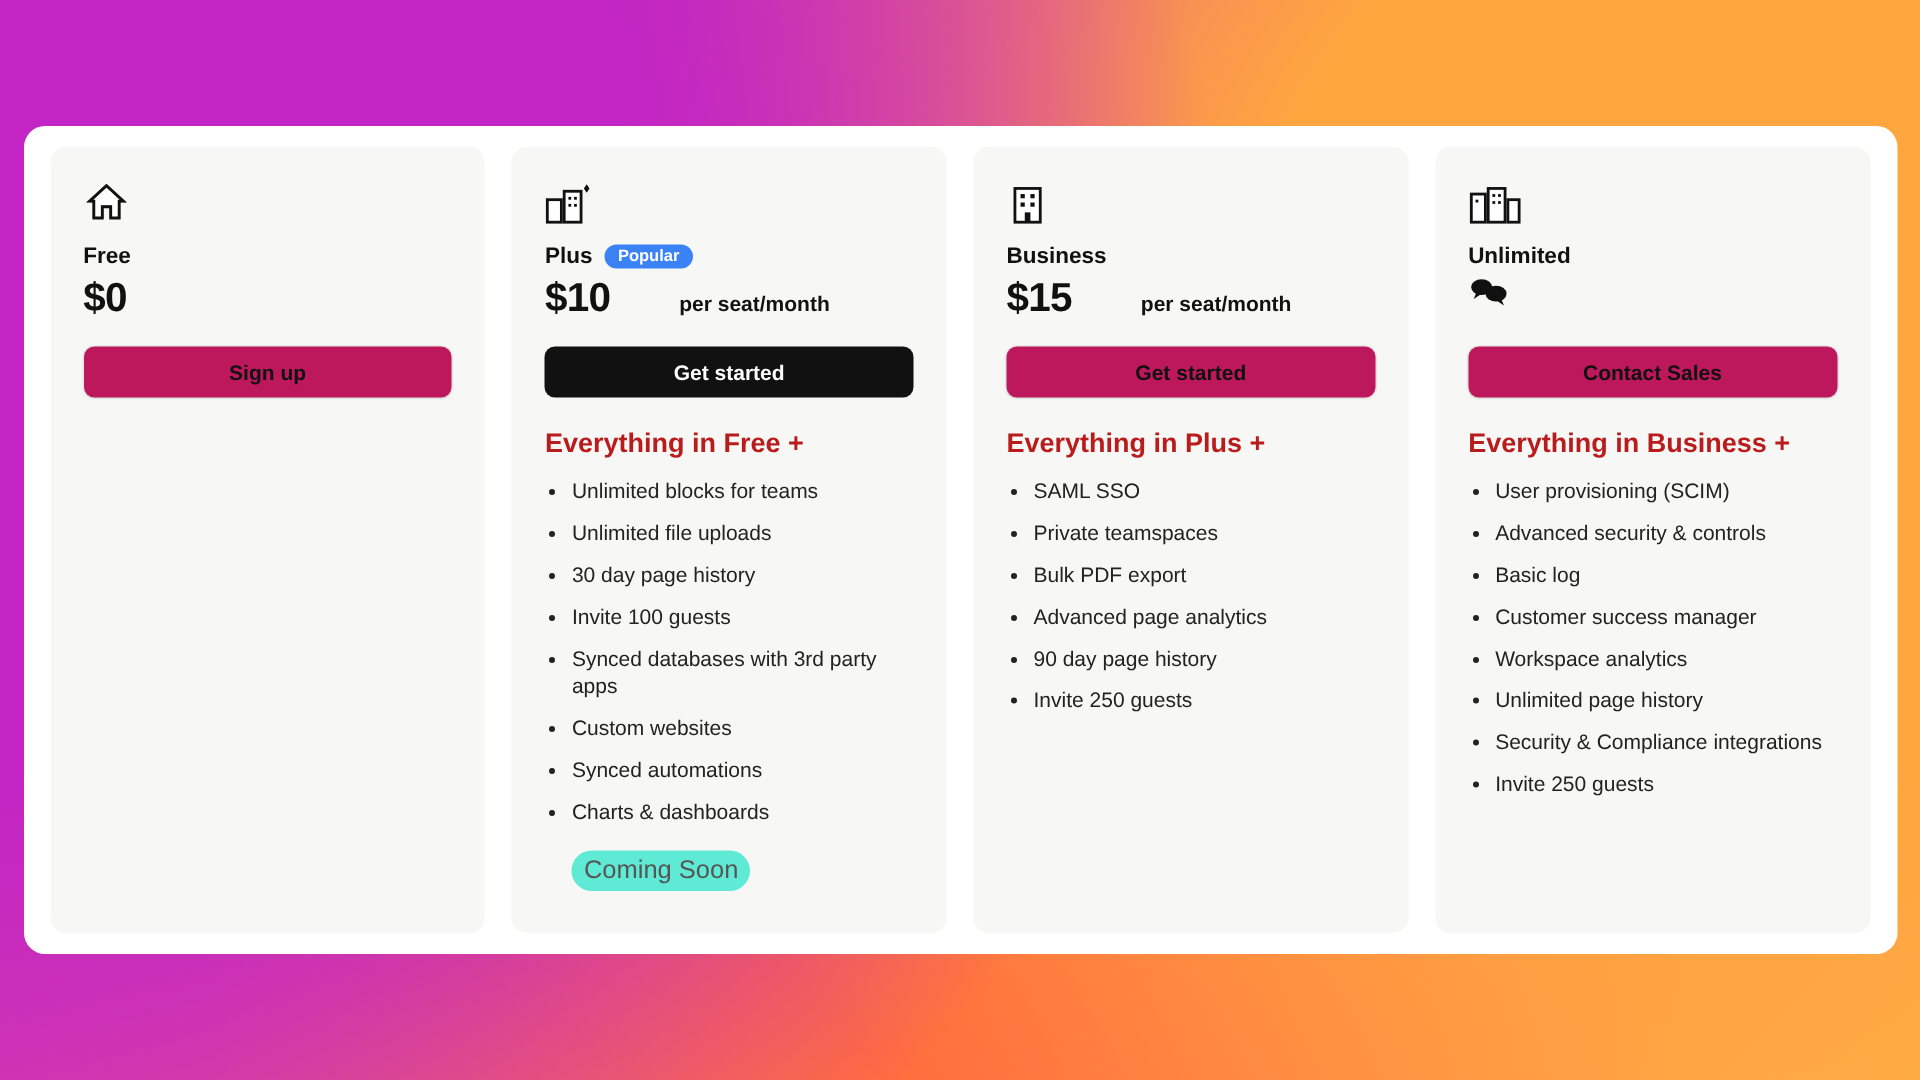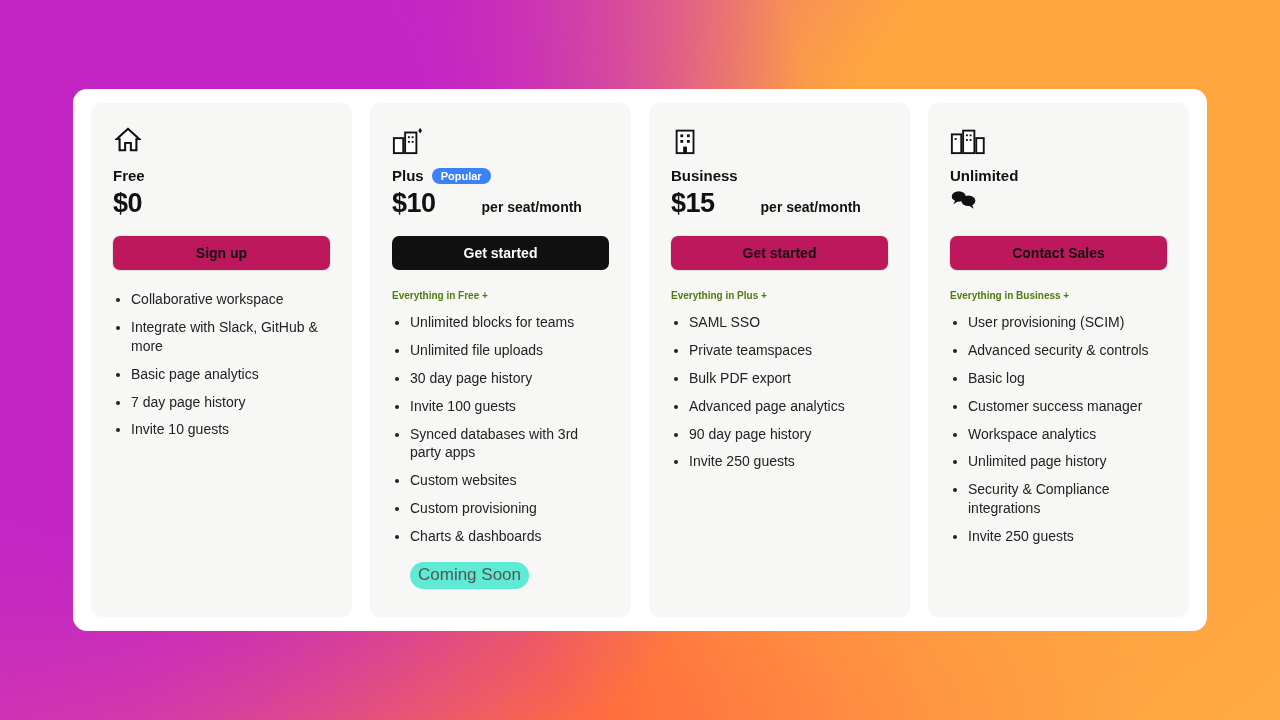--- a/index.html
+++ b/index.html
@@ -13,21 +13,21 @@
                 radial-gradient(circle at 50% 90%, #ff6a3d 0%, transparent 55%),
                 linear-gradient(135deg, #b11ec1 0%, #d83fa9 35%, #ff7b4a 65%, #ffb24a 100%);
     display: flex;
     align-items: center;
     justify-content: center;
   }
   .panel {
     background: #ffffff;
     border-radius: 14px;
     padding: 14px 18px;
-    width: 1134px;
+    width: 1249px;
     display: flex;
     gap: 18px;
   }
   .card {
     flex: 1;
     background: #f7f7f5;
     border-radius: 10px;
     padding: 22px 22px 28px 22px;
     display: flex;
     flex-direction: column;
@@ -95,23 +95,23 @@
   .cta.light {
     background: #be185d;
     color: #111;
     box-shadow: 0 0 0 1px rgba(0,0,0,0.06), 0 1px 2px rgba(0,0,0,0.06);
   }
   .cta.dark {
     background: #111;
     color: #fff;
   }
   .heading {
-    font-size: 10px;
+    font-size: 18px;
     font-weight: 700;
-    color: #4d7c0f;
+    color: #b91c1c;
     margin-bottom: 12px;
   }
   ul.features {
     list-style: disc;
     padding-left: 18px;
     display: flex;
     flex-direction: column;
     gap: 9px;
   }
   ul.features li {
@@ -141,27 +141,20 @@
           <path d="M16 4 L4 15 H7 V27 H13 V19 H19 V27 H25 V15 H28 Z" fill="none" stroke="#111" stroke-width="2"></path>
         </svg>
     </div>
     <div class="name-row">
       <span class="plan-name">Free</span>
     </div>
     <div class="price-row">
       <span class="price">$0</span>
     </div>
     <button class="cta light">Sign up</button>
-    <ul class="features">
-      <li>Collaborative workspace</li>
-      <li>Integrate with Slack, GitHub &amp; more</li>
-      <li>Basic page analytics</li>
-      <li>7 day page history</li>
-      <li>Invite 10 guests</li>
-    </ul>
   </div>
 
   <div class="card">
     <div class="icon">
       <svg viewBox="0 0 40 32" fill="#111">
           <rect x="2" y="14" width="10" height="16" fill="#fff" stroke="#111" stroke-width="2"></rect>
           <rect x="14" y="8" width="12" height="22" fill="#fff" stroke="#111" stroke-width="2"></rect>
           <rect x="17" y="12" width="2" height="2"></rect>
           <rect x="21" y="12" width="2" height="2"></rect>
           <rect x="17" y="17" width="2" height="2"></rect>
@@ -179,21 +172,21 @@
     </div>
     <button class="cta dark">Get started</button>
     <div class="heading">Everything in Free +</div>
     <ul class="features">
       <li>Unlimited blocks for teams</li>
       <li>Unlimited file uploads</li>
       <li>30 day page history</li>
       <li>Invite 100 guests</li>
       <li>Synced databases with 3rd party apps</li>
       <li>Custom websites</li>
-      <li>Custom provisioning</li>
+      <li>Synced automations</li>
       <li>
         <span>Charts &amp; dashboards</span><br>
         <span class="pill">Coming Soon</span>
       </li>
     </ul>
   </div>
 
   <div class="card">
     <div class="icon">
       <svg viewBox="0 0 32 32" fill="#111">

